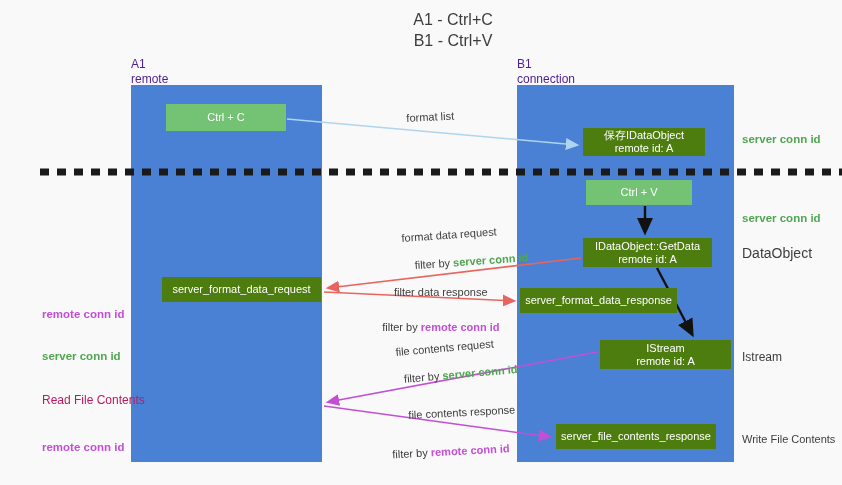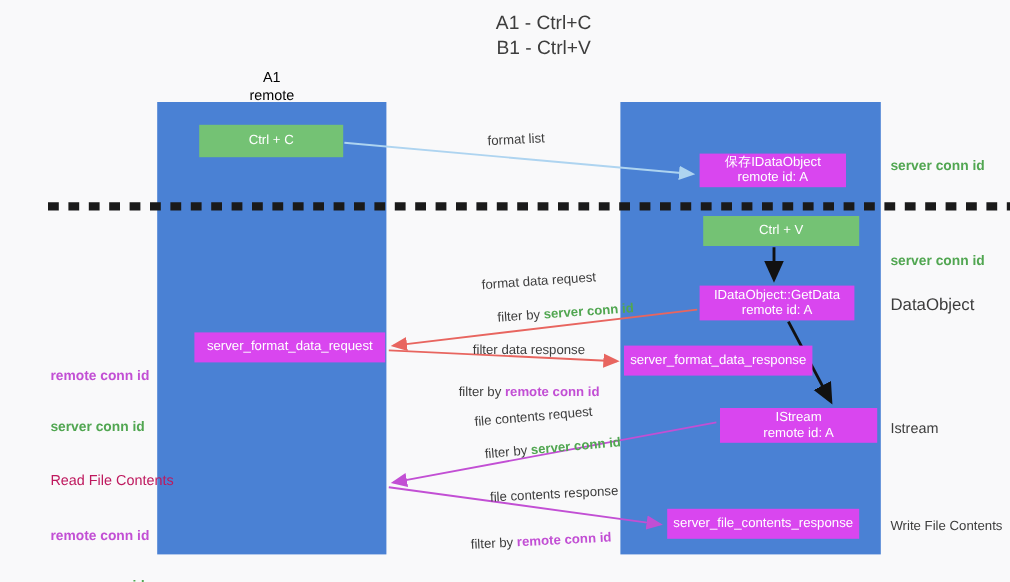--- a/index.html
+++ b/index.html
@@ -17,37 +17,37 @@
   .title{
     position:absolute;left:0;top:9px;width:842px;text-align:center;
     font-size:16px;line-height:21px;color:#3d3d3d;white-space:pre;
   }
 
   .lane{position:absolute;background:#4a81d4;}
   .lane-a{left:99px;top:85px;width:191px;height:377px;}
   .lane-b{left:485px;top:85px;width:217px;height:377px;}
 
   .lane-head{
-    position:absolute;text-align:center;font-size:12px;line-height:15px;
-    color:#000000;white-space:pre;
+    position:absolute;font-size:12px;line-height:15px;
+    color:#4c1d95;white-space:pre;
   }
   .head-a{left:99px;top:57px;width:191px;}
   .head-b{left:485px;top:57px;width:217px;}
 
   .box{
     position:absolute;display:flex;align-items:center;justify-content:center;
     text-align:center;color:#ffffff;font-size:11px;line-height:13px;
     white-space:pre;box-sizing:border-box;padding:2px 20px;
   }
   .green{background:#74c274;}
-  .orange{background:#d946ef;}
+  .orange{background:#4d7c0f;}
 
   .b-ctrlc{left:134px;top:104px;width:120px;height:27px;}
   .b-dataobj{left:551px;top:128px;width:122px;height:28px;}
-  .b-ctrlv{left:554px;top:180px;width:130px;height:25px;}
+  .b-ctrlv{left:554px;top:180px;width:106px;height:25px;}
   .b-getdata{left:551px;top:238px;width:129px;height:29px;}
   .b-fdreq{left:130px;top:277px;width:159px;height:25px;}
   .b-fdresp{left:488px;top:288px;width:157px;height:25px;}
   .b-istream{left:568px;top:340px;width:131px;height:29px;}
   .b-fcreq{left:129px;top:393px;width:160px;height:25px;}
   .b-fcresp{left:524px;top:424px;width:160px;height:25px;}
 
   .rlabel{
     position:absolute;font-size:11.5px;line-height:14px;white-space:pre;
   }
@@ -83,20 +83,22 @@
 </head>
 <body>
 
 <div id="stage">
 
   <div class="title">A1 - Ctrl+C
 B1 - Ctrl+V</div>
 
   <div class="lane-head head-a">A1
 remote</div>
+  <div class="lane-head head-b">B1
+connection</div>
 
   <div class="lane lane-a"></div>
   <div class="lane lane-b"></div>
 
   <svg class="layer" viewBox="0 0 842 485">
     <defs>
       <marker id="ar-blue" markerWidth="9" markerHeight="9" refX="7" refY="4.5" orient="auto">
         <path d="M0,0.8 L8.5,4.5 L0,8.2 z" fill="#aed4f0"></path>
       </marker>
       <marker id="ar-red" markerWidth="9" markerHeight="9" refX="7" refY="4.5" orient="auto">

